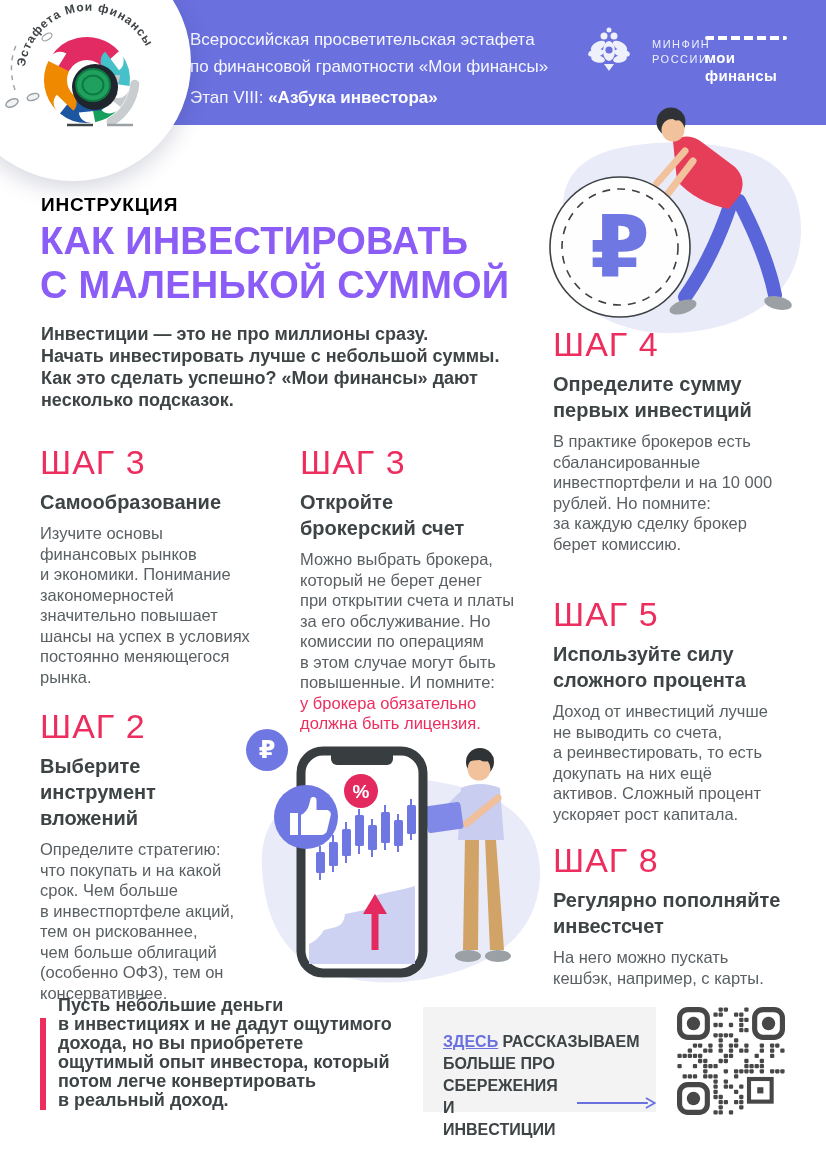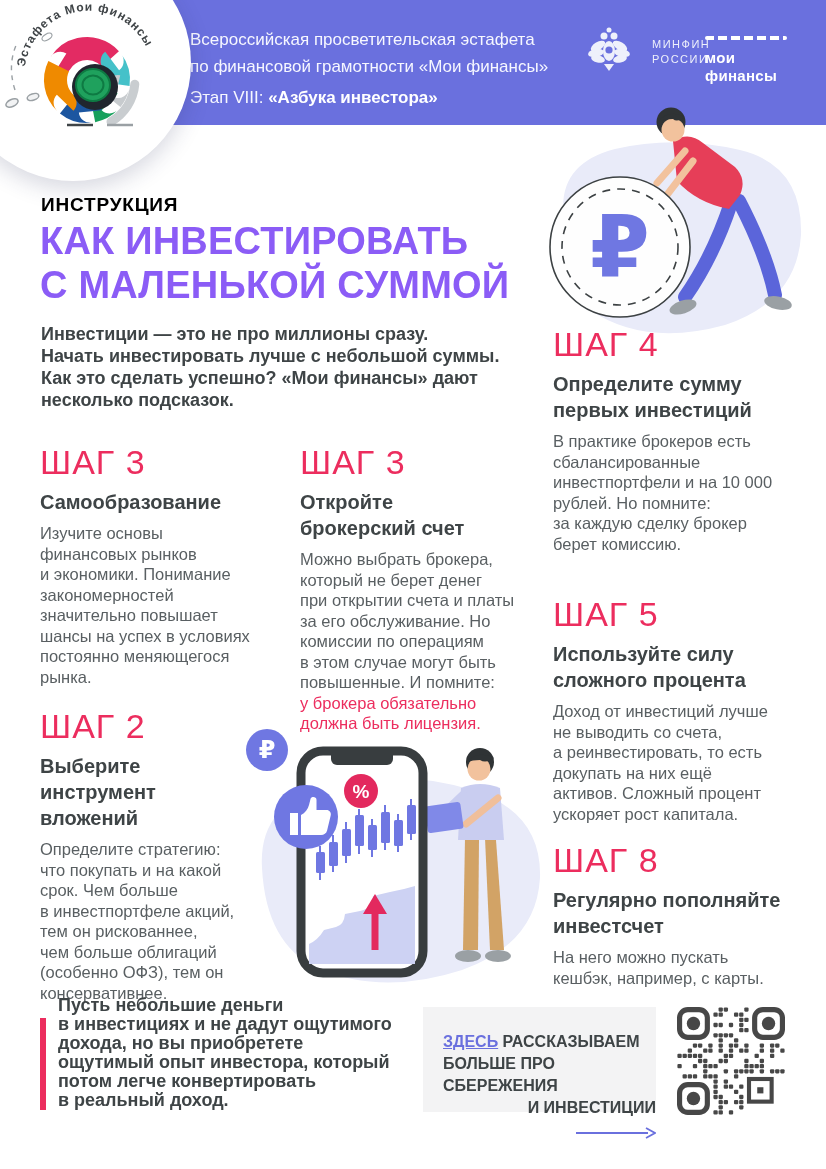--- a/index.html
+++ b/index.html
@@ -41,21 +41,21 @@
   .step-6{left:553px;top:842px;width:260px;}
 
   
   .quote-bar{left:40px;top:1018px;width:6px;height:92px;background:#ec2d5e;}
   .quote-text{left:58px;top:996px;width:370px;color:#3e4446;font-weight:700;font-size:18px;line-height:19px;}
 
   
   .qr-panel{left:423px;top:1007px;width:233px;height:105px;background:#f3f3f4;}
   .qr-caption{position:absolute;left:20px;top:24px;font-weight:700;font-size:16px;line-height:22px;color:#3e4446;}
   .qr-accent{color:#6a70de;text-decoration:underline;}
-  .qr-l3{display:flex;align-items:flex-end;gap:8px;flex-direction:column;}
+  .qr-l3{display:flex;align-items:flex-start;gap:8px;}
   .qr-code{left:677px;top:1007px;width:108px;height:108px;}
 
   svg text{font-family:"Liberation Sans","DejaVu Sans",sans-serif;}
 </style>
 </head>
 <body>
 
 <div class="page">
 
   <div class="abs header-band"></div>

